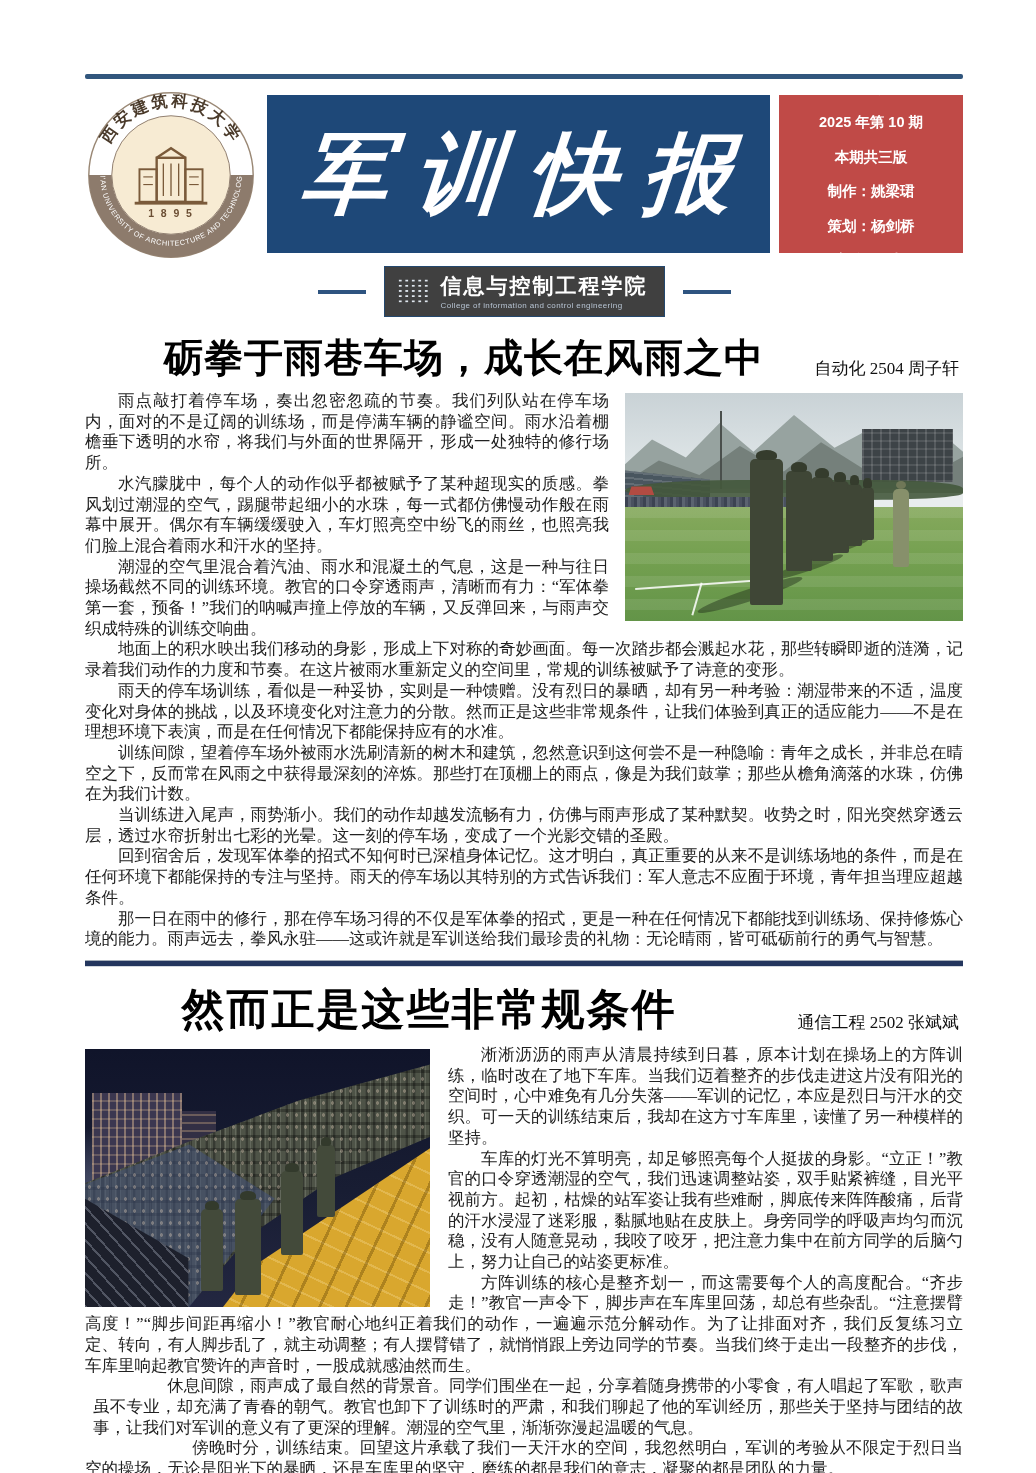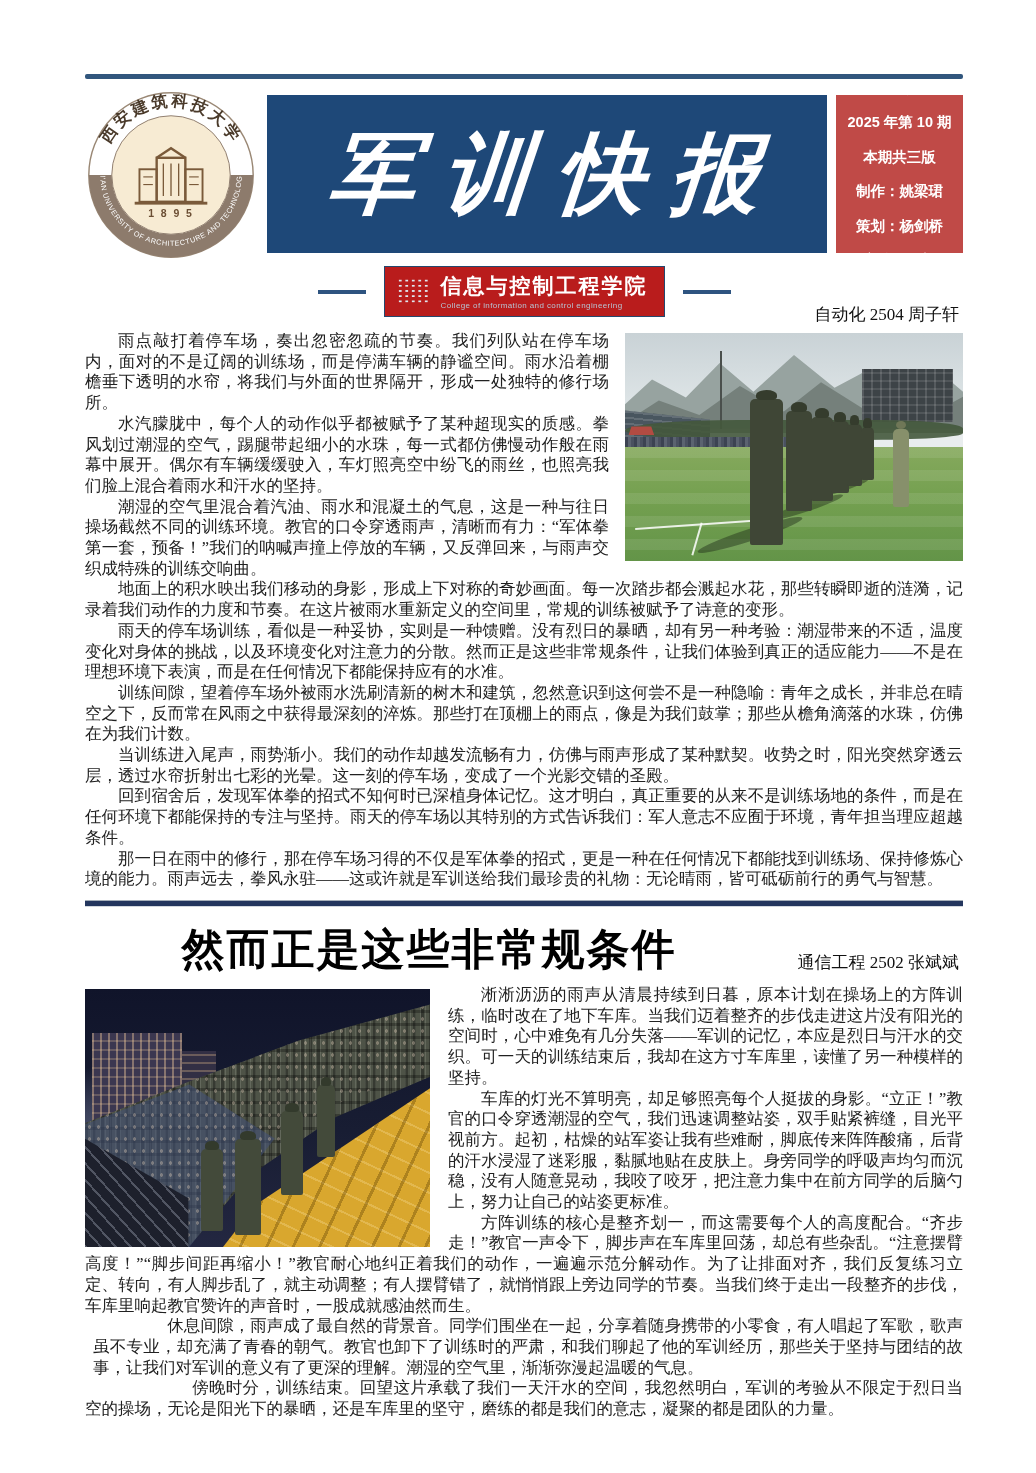--- a/index.html
+++ b/index.html
@@ -10,29 +10,29 @@
   
   .top-rule{margin-top:74px;height:5px;background:#31567d;border-radius:2px;}
 
   
   .header{display:flex;align-items:stretch;margin-top:16px;height:158px;}
   .logo-wrap{width:172px;height:172px;margin-top:-6px;flex:none;}
   .masthead{flex:1;margin-left:10px;background:#1e4878;display:flex;align-items:center;justify-content:center;}
   .masthead-title{color:#fff;font-size:88px;font-weight:900;font-style:italic;letter-spacing:26px;
                   padding-left:20px;transform:skewX(-5deg);white-space:nowrap;
                   font-family:"DejaVu Serif","Liberation Serif",serif;}
-  .info-box{width:127px;flex:none;margin-left:9px;background:#c04a47;color:#fff;
+  .info-box{width:184px;flex:none;margin-left:9px;background:#c04a47;color:#fff;
             font-family:"Liberation Sans","DejaVu Sans",sans-serif;font-weight:bold;
             font-size:14.5px;line-height:22.5px;text-align:center;
             display:flex;flex-direction:column;justify-content:center;padding:4px 2px;box-sizing:border-box;gap:12px;}
 
   
   .college-row{display:flex;align-items:center;justify-content:center;margin-top:13px;}
   .college-line{width:48px;height:4px;background:#2e5480;}
-  .college-banner{margin:0 18px;background:#b91c1c;border:1px solid #24486e;
+  .college-banner{margin:0 18px;background:#404040;border:1px solid #24486e;
                   display:flex;align-items:center;padding:5px 16px 6px 12px;}
   .dot-grid{width:32px;height:26px;margin-right:12px;
             background-image:radial-gradient(#dfe6ee 1.3px,transparent 1.5px);
             background-size:6.5px 5.2px;}
   .college-text{display:flex;flex-direction:column;}
   .college-name{color:#fff;font-weight:bold;font-size:21px;letter-spacing:2px;
                 font-family:"Liberation Sans","DejaVu Sans",sans-serif;}
   .college-sub{color:#b7c4d3;font-size:8px;margin-top:1px;letter-spacing:.4px;
                font-family:"Liberation Sans","DejaVu Sans",sans-serif;}
 
@@ -182,20 +182,21 @@
         <div class="dot-grid"></div>
         <div class="college-text">
           <span class="college-name">信息与控制工程学院</span>
           <span class="college-sub">College of information and control engineering</span>
         </div>
       </div>
       <div class="college-line"></div>
     </div>
 
     <div class="title-row a1">
+      <h1>砺拳于雨巷车场，成长在风雨之中</h1>
       <span class="byline">自动化 2504 周子轩</span>
     </div>
 
     <div class="article-body">
       <div class="photo1">
         <div class="p1-mtn-far"></div>
         <div class="p1-mtn-near"></div>
         <div class="p1-pole"></div>
         <div class="p1-stands"></div>
         <div class="p1-bldg"></div>

